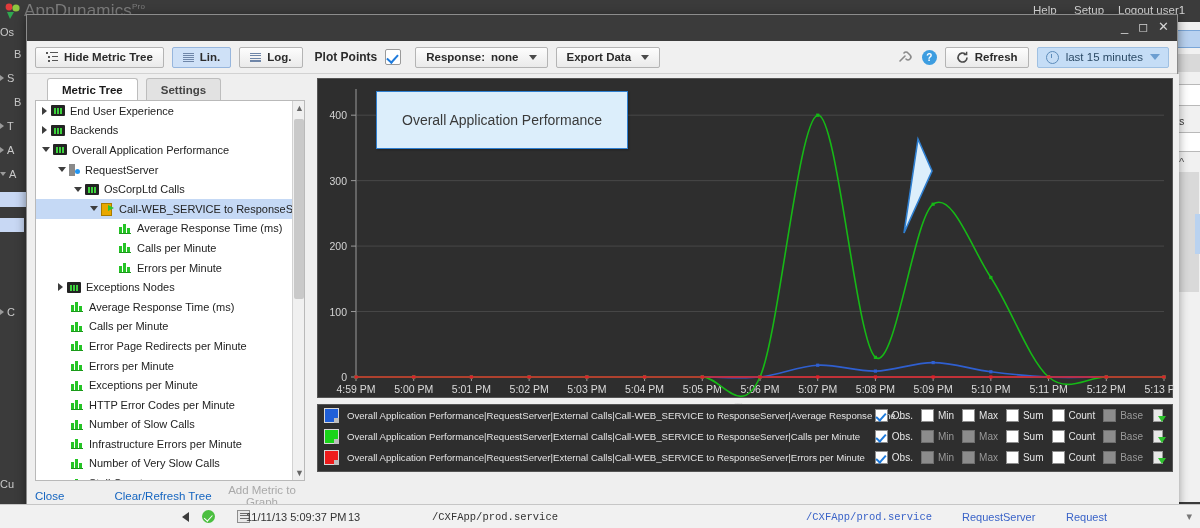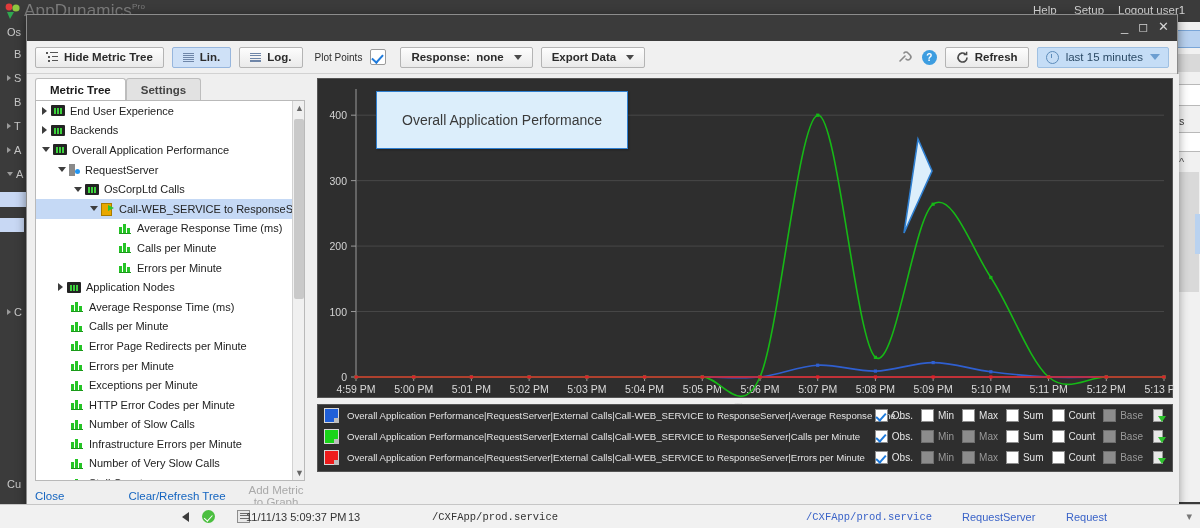--- a/index.html
+++ b/index.html
@@ -21,21 +21,21 @@
   .bg-brand {
     position: absolute; left: 24px; top: 1px;
     color: #7d7d7d; font-size: 17px; letter-spacing: .2px;
   }
   .bg-brand sup { font-size: 8px; vertical-align: super; }
   .bg-menu { position: absolute; top: 4px; color: #d8d8d8; font-size: 11.5px; }
   .bg-sidebar {
     position: absolute; left: 0; top: 22px; width: 62px; height: 506px;
     background: #3b3b3b; color: #c9c9c9; font-size: 11px;
   }
-  .bg-srow { position: absolute; left: 7px; white-space: nowrap; }
+  .bg-srow { position: absolute; left: 0; white-space: nowrap; }
   .bg-arrow {
     display: inline-block; width: 0; height: 0;
     border-left: 4px solid #9a9a9a; border-top: 3.5px solid transparent;
     border-bottom: 3.5px solid transparent; margin-right: 3px; vertical-align: 1px;
   }
   .bg-arrow.down {
     border-left: 3.5px solid transparent; border-right: 3.5px solid transparent;
     border-top: 4px solid #9a9a9a; border-bottom: 0; vertical-align: 2px;
   }
   .bg-sel { position: absolute; left: 0; top: 170px; width: 26px; height: 15px; background: #c8d8f4; }
@@ -79,21 +79,21 @@
     border-radius: 2px; cursor: pointer; white-space: nowrap;
   }
   .tb-btn.active { background: #cfe1f7; border-color: #97b6dd; }
   .tb-btn b { font-weight: bold; }
   .lines-ico { display: inline-block; width: 11px; height: 9px; position: relative; }
   .lines-ico i {
     position: absolute; left: 0; height: 1px; background: #6f86a8; display: block;
   }
   .tree-ico { display:inline-block; width: 12px; height: 10px; position: relative; }
   .tree-ico i { position: absolute; background: #555; display: block; }
-  .plotlbl { font-size: 10px; color: #2b2b2b; margin-left: 4px; }
+  .plotlbl { font-size: 12px; color: #2b2b2b; margin-left: 4px; font-weight: bold; }
   .chk {
     width: 16px; height: 16px; background: #fff; border: 1px solid #9a9a9a;
     border-radius: 2px; position: relative; cursor: pointer; display:inline-block;
   }
   .chk.on::after {
     content: ""; position: absolute; left: 3px; top: 2px; width: 5px; height: 9px;
     border: solid #1f7bdc; border-width: 0 2.2px 2.2px 0; transform: rotate(42deg);
   }
   .caret { display:inline-block; width:0; height:0; border-left:4px solid transparent;
     border-right:4px solid transparent; border-top:5px solid #4a4a4a; margin-left:4px; }
@@ -114,21 +114,21 @@
   .range-caret { width:0;height:0;border-left:5px solid transparent;border-right:5px solid transparent;border-top:6px solid #6c9ed1; }
 
   
   .body { position: relative; height: 440px; }
 
   
   .tree-panel {
     position: absolute; left: 0; top: 0; width: 286px; height: 440px;
     background: #efefef;
   }
-  .tabs { position: relative; height: 26px; padding-left: 8px; display: flex; align-items: flex-end; gap: 0; }
+  .tabs { position: relative; height: 26px; padding-left: 20px; display: flex; align-items: flex-end; gap: 8px; }
   .tab {
     font-size: 11.5px; padding: 5px 14px 4px; border: 1px solid #bdbdbd;
     border-bottom: none; background: #e2e2e2; color: #444; cursor: pointer;
     border-radius: 3px 3px 0 0; font-weight: bold;
   }
   .tab.sel { background: #fff; color: #1a1a1a; }
   .tree-box {
     position: absolute; left: 8px; top: 26px; width: 270px; height: 381px;
     background: #fff; border: 1px solid #b9b9b9; overflow: hidden;
   }
@@ -165,21 +165,21 @@
   }
   .ico-bar i { position: absolute; bottom: 0; width: 2.5px; background: #25c425; display: block; }
   .tscroll-bar {
     position: absolute; right: 0; top: 0; width: 12px; height: 379px;
     background: #f0f0f0; border-left: 1px solid #d2d2d2;
   }
   .tscroll-thumb { position: absolute; left: 1px; top: 18px; width: 10px; height: 180px; background: #c9c9c9; border-radius: 2px; }
   .sc-arrow { position: absolute; left: 2px; font-size: 9px; color: #666; }
   .tree-actions {
     position: absolute; left: 8px; top: 410px; width: 270px; display: flex;
-    align-items: center; font-size: 11.5px; gap: 14px;
+    align-items: center; font-size: 11.5px;
   }
   .t-link { color: #1565c0; cursor: pointer; }
   .t-link.disabled { color: #a9a9a9; cursor: default; }
 
   
   .chart-wrap {
     position: absolute; left: 286px; top: 0; width: 866px; height: 440px;
     background: #efefef; padding: 4px 6px 0 4px;
   }
   .plot {
@@ -444,21 +444,21 @@
                   <i style="left:0;height:6px"></i>
                   <i style="left:4px;height:9px"></i>
                   <i style="left:8px;height:5px"></i>
                 </span>
                 <span>Errors per Minute</span>
               </div>
               <div class="trow">
                 <span style="display:inline-block;width:22px;flex:none"></span>
                 <i class="tarrow"></i>
                 <span class="ico-folder"></span>
-                <span>Application Nodes</span>
+                <span>Exceptions Nodes</span>
               </div>
               <div class="trow">
                 <span style="display:inline-block;width:22px;flex:none"></span>
                 <i class="tarrow none"></i>
                 <span class="ico-bar">
                   <i style="left:0;height:6px"></i>
                   <i style="left:4px;height:9px"></i>
                   <i style="left:8px;height:5px"></i>
                 </span>
                 <span>Average Response Time (ms)</span>

